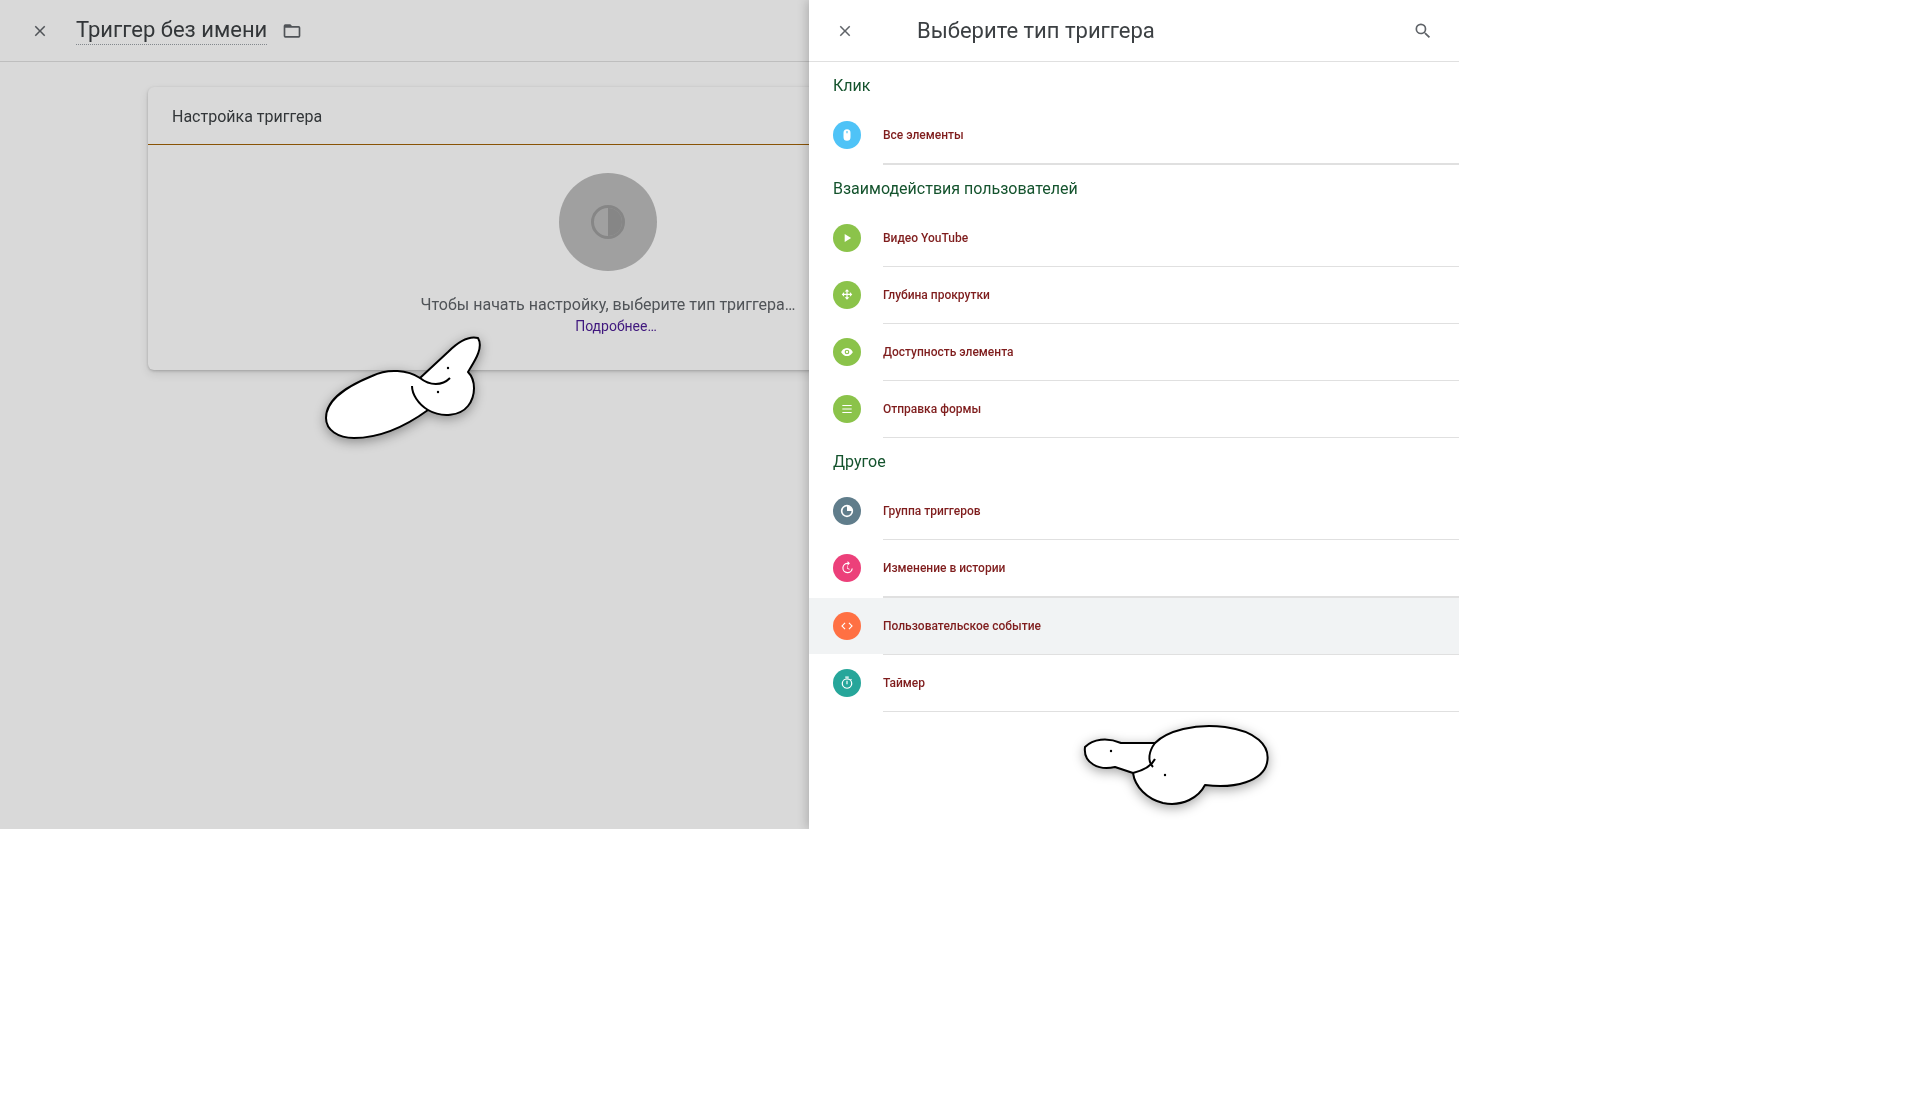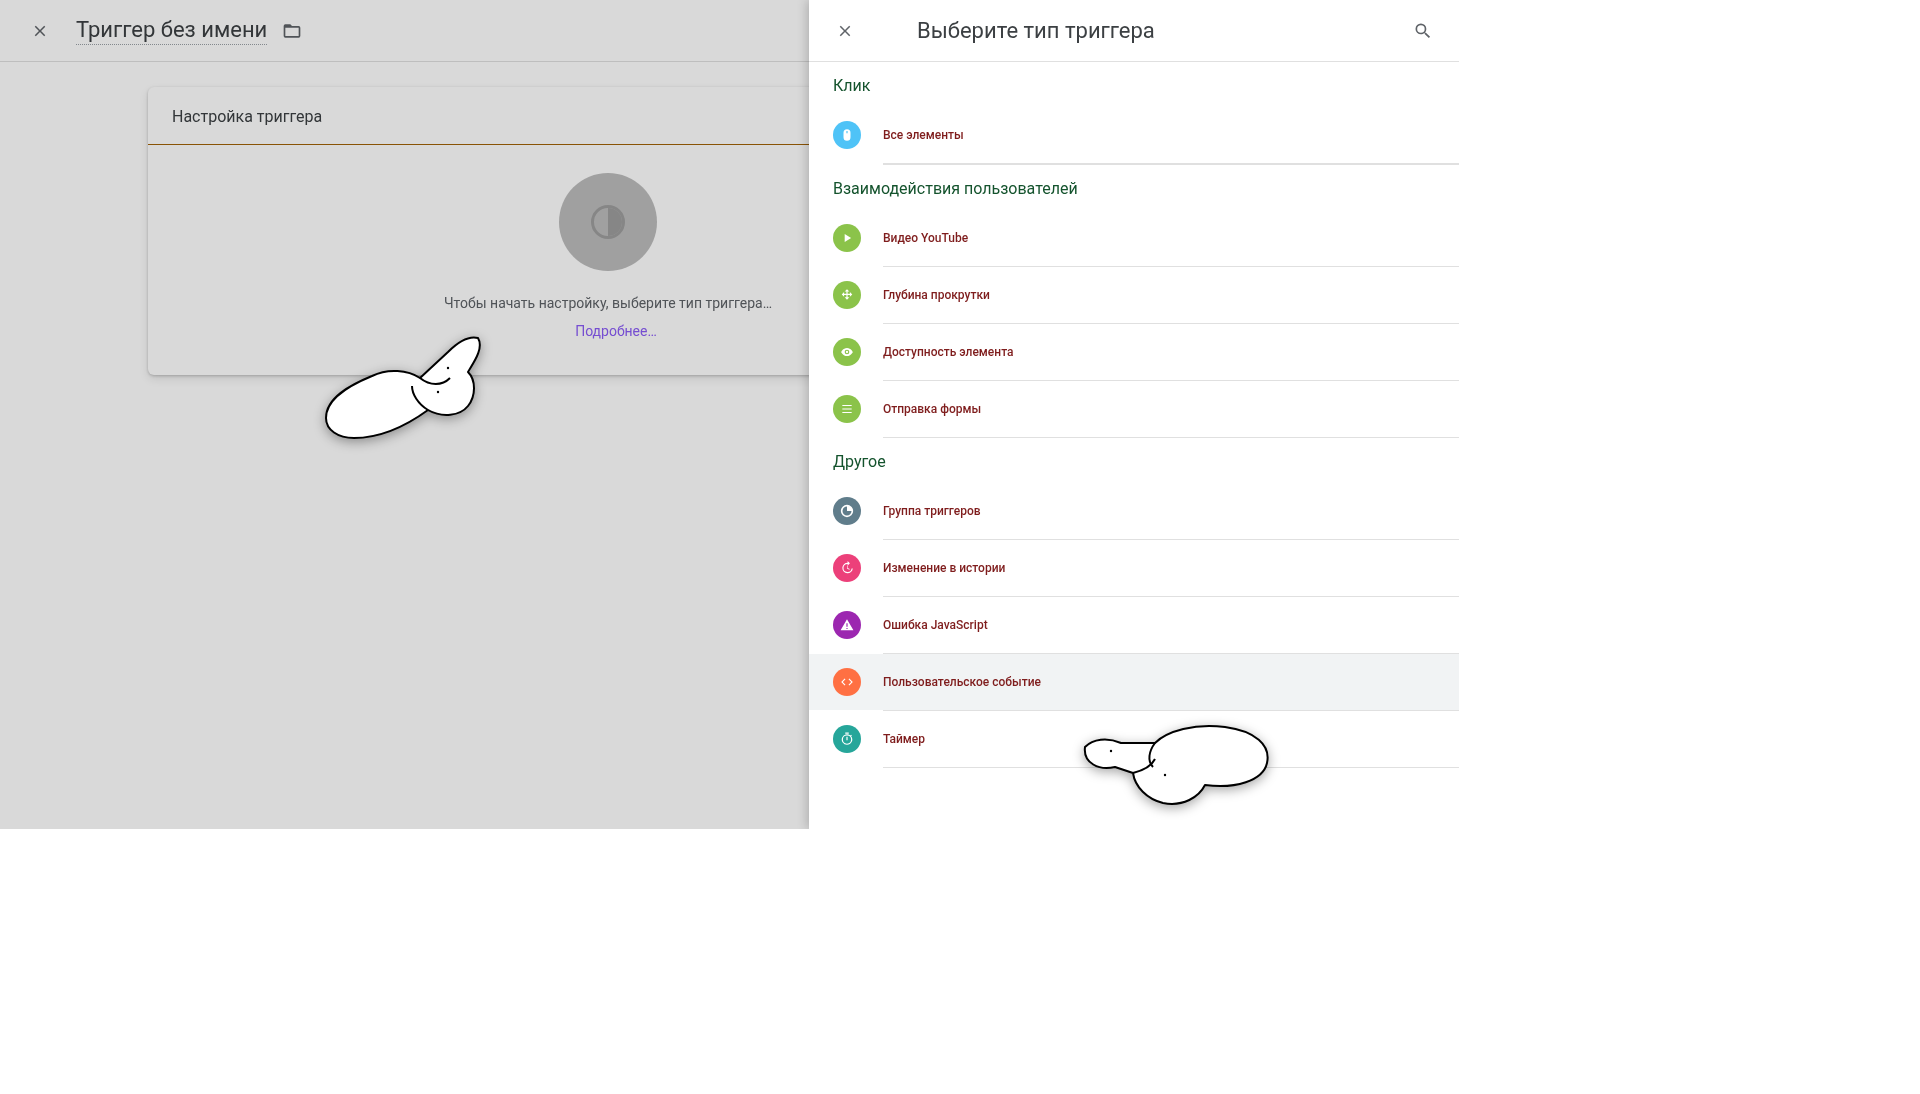--- a/index.html
+++ b/index.html
@@ -99,27 +99,27 @@
 }
 .bg-circle-inner::after {
   content: "";
   position: absolute;
   width: 50%;
   height: 100%;
   right: 0;
   background: #9e9e9e;
 }
 .bg-prompt {
-  font-size: 14px;
-  color: #5f6368;
-  margin-bottom: 12px;
+  font-size: 16px;
+  color: #5f6368;
+  margin-bottom: 4px;
 }
 .bg-learn {
   font-size: 14px;
-  color: #8b5cf6;
+  color: #4c1d95;
   cursor: pointer;
   margin-left: 16px;
 }
 
 
 .panel {
   position: absolute;
   top: 0;
   right: 0;
   width: 650px;
@@ -346,28 +346,20 @@
       <div class="item-divider"></div>
       <div class="trigger-item">
         <div class="item-icon ic-pink">
           <svg width="14" height="14" viewBox="0 0 24 24">
             <path fill="currentColor" d="M13 3a9 9 0 1 0 8.94 10H19.9A7 7 0 1 1 13 5v3l4-4-4-4zm-1 5v5l4 2 .75-1.23L13 12V8z"></path>
           </svg>
         </div>
         <span class="item-label">Изменение в истории</span>
       </div>
       <div class="item-divider"></div>
-      <div class="trigger-item">
-        <div class="item-icon ic-purple">
-          <svg width="14" height="14" viewBox="0 0 24 24">
-            <path fill="currentColor" d="M12 2 1 21h22zm-1 7h2v6h-2zm0 8h2v2h-2z"></path>
-          </svg>
-        </div>
-        <span class="item-label">Ошибка JavaScript</span>
-      </div>
       <div class="item-divider"></div>
       <div class="trigger-item hover">
         <div class="item-icon ic-orange">
           <svg width="14" height="14" viewBox="0 0 24 24">
             <path fill="currentColor" d="M9.4 16.6 4.8 12l4.6-4.6L8 6l-6 6 6 6zm5.2 0 4.6-4.6-4.6-4.6L16 6l6 6-6 6z"></path>
           </svg>
         </div>
         <span class="item-label">Пользовательское событие</span>
       </div>
       <div class="item-divider"></div>

